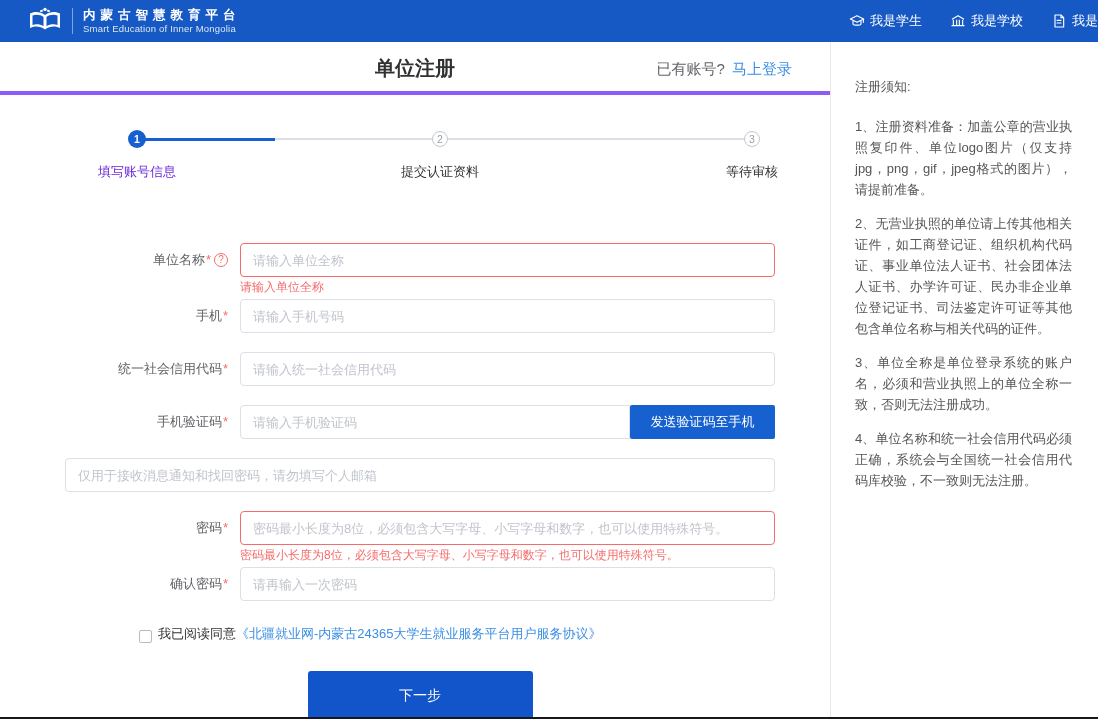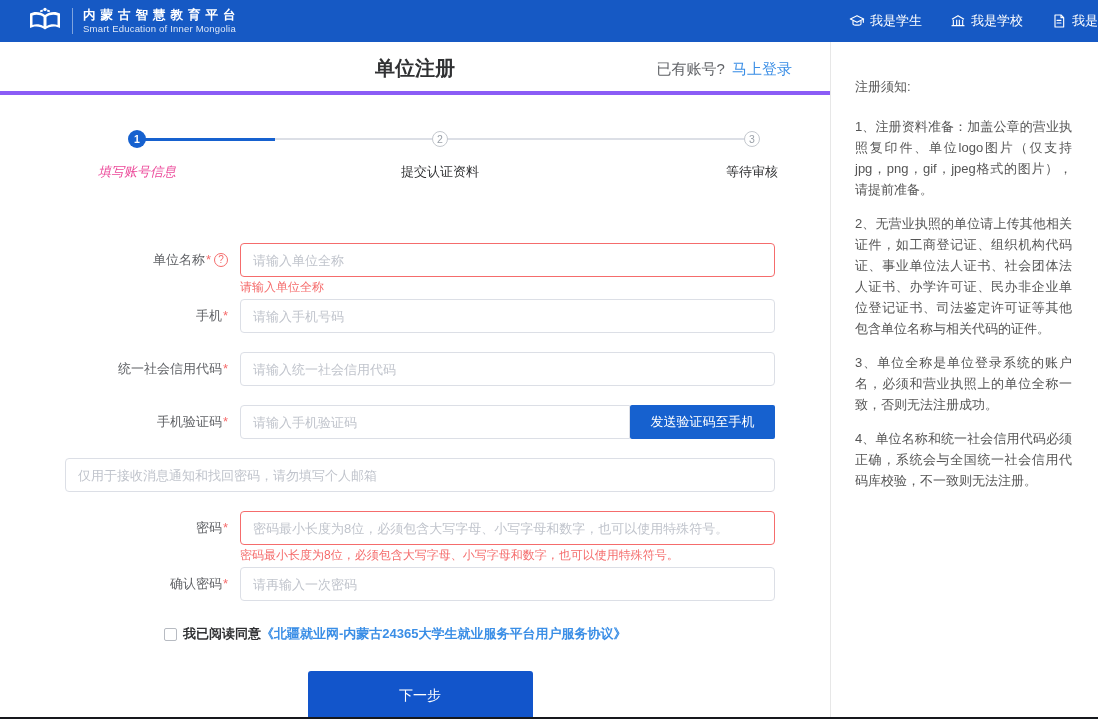--- a/index.html
+++ b/index.html
@@ -39,21 +39,21 @@
   .stepper { position:relative; height:78px; margin-top:22px; }
   .track { position:absolute; top:21px; left:137px; width:615px; height:2px; background:#dcdfe6; }
   .track-active { position:absolute; top:21px; left:137px; width:138px; height:3px; background:#1661cf; }
   .step-circle { position:absolute; top:14px; width:16px; height:16px; border-radius:50%;
     background:#fff; border:1px solid #c4c8ce; color:#9aa0a8; font-size:10.5px;
     line-height:14px; text-align:center; transform:translateX(-50%); }
   .step-circle.active { width:18px; height:18px; top:13px; line-height:18px;
     background:#1661cf; border:none; color:#fff; font-weight:bold; }
   .step-label { position:absolute; top:46px; transform:translateX(-50%); font-size:13px;
     color:#303133; white-space:nowrap; }
-  .step-label.active { color:#ec4899;font-style:italic; }
+  .step-label.active { color:#6d28d9; }
   .c1 { left:137px; } .c2 { left:440px; } .c3 { left:752px; }
 
   
   .form { margin-top:48px; padding:0 55px 0 65px; }
   .frow { display:flex; margin-bottom:19px; }
   .frow.has-error { margin-bottom:4px; }
   .flabel { width:175px; flex:0 0 175px; text-align:right; padding-right:12px; font-size:13px;
     color:#606266; line-height:34px; white-space:nowrap; }
   .req { color:#f56c6c; margin-left:1px; }
   .help-icon { display:inline-block; width:14px; height:14px; border:1px solid #f56c6c;
@@ -65,22 +65,22 @@
     font-family:"Liberation Sans","DejaVu Sans",sans-serif; }
   .finput::placeholder { color:#c0c4cc; }
   .finput.err { border-color:#f56c6c; }
   .ferror { font-size:12px; color:#f56c6c; margin-top:3px; line-height:15px; }
   .code-group { display:flex; }
   .code-group .finput { width:auto; flex:1; border-radius:4px 0 0 4px; }
   .send-code-btn { width:145px; height:34px; background:#1661cf; color:#fff; border:none;
     border-radius:2px; font-size:13px; cursor:pointer;
     font-family:"Liberation Sans","DejaVu Sans",sans-serif; }
 
-  .agree-row { margin:24px 0 0 99px; font-size:13px; color:#303133; display:flex;
-    align-items:center;font-weight:bold; }
+  .agree-row { margin:24px 0 0 74px; font-size:13px; color:#303133; display:flex;
+    align-items:flex-end; }
   .checkbox { width:13px; height:13px; border:1px solid #b7bbc2; border-radius:2px;
     background:#fff; margin-right:6px; flex:0 0 auto; cursor:pointer; }
   .agree-row a { color:#3a8ee6; text-decoration:none; cursor:pointer; }
 
   .submit-btn { display:block; width:225px; height:50px; margin:28px auto 0;
     background:#1255cb; color:#fff; border:none; border-radius:3px; font-size:14px;
     cursor:pointer; font-family:"Liberation Sans","DejaVu Sans",sans-serif; }
 
   
   .notice-title { font-size:13px; color:#555; margin-bottom:20px; }

